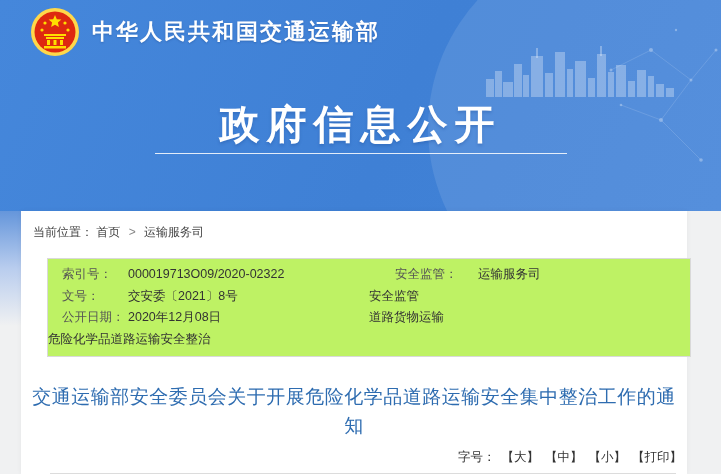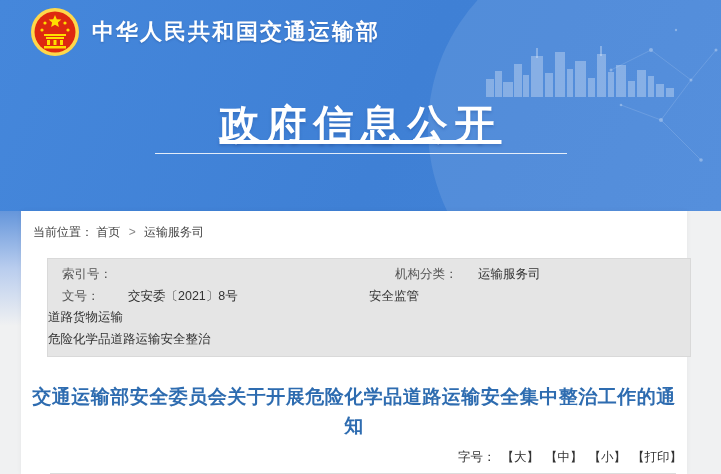--- a/index.html
+++ b/index.html
@@ -25,21 +25,21 @@
   .constellation { position: absolute; right: 0; top: 10px; width: 120px; height: 180px; opacity: 0.45; }
   .gov-head { position: absolute; left: 30px; top: 7px; display: flex; align-items: center; }
   .emblem { width: 50px; height: 50px; display: block; }
   .ministry-name {
     color: #ffffff; font-size: 22px; font-weight: bold; letter-spacing: 2px;
     margin-left: 12px; text-shadow: 0 1px 2px rgba(0,40,100,0.25);
   }
   .banner-title {
     position: absolute; top: 97px; left: 0; width: 100%;
     text-align: center; color: #ffffff; font-size: 40px; font-weight: bold;
-    letter-spacing: 7px; text-shadow: 0 2px 3px rgba(20,60,130,0.25); text-decoration: underline;
+    letter-spacing: 7px; text-shadow: 0 2px 3px rgba(20,60,130,0.25);
   }
   .banner-underline {
     position: absolute; top: 153px; left: 50%; margin-left: -206px; width: 412px;
     height: 1px; background: rgba(255,255,255,0.85);
   }
 
   
   .left-fade {
     position: absolute; left: 0; top: 211px; width: 21px; height: 115px;
     background: linear-gradient(180deg, #6596db 0%, #b9cdee 50%, rgba(240,241,242,0) 100%);
@@ -52,32 +52,32 @@
     box-shadow: 0 0 5px rgba(0,0,0,0.05);
   }
   .breadcrumb {
     padding: 13px 12px 10px 12px; font-size: 12px; color: #444;
   }
   .breadcrumb a { color: #444; text-decoration: none; cursor: pointer; }
   .crumb-sep { color: #888; margin: 0 5px; }
 
   .meta-table {
     margin: 7px 12px 0 26px; width: 644px;
-    background: #e5e5e5; border: 1px solid #d9d9d9;
+    background: #bef264; border: 1px solid #d9d9d9;
     padding: 5px 0 6px 0;
   }
   .meta-row { display: flex; line-height: 21.5px; font-size: 12.5px; }
   .meta-cell { display: flex; width: 50%; }
   .meta-label { color: #555; padding-left: 14px; width: 80px; flex: none; }
   .meta-cell.right .meta-label { padding-left: 26px; width: 109px; }
   .meta-value { color: #333; }
 
   .doc-title {
     margin: 25px auto 0 auto; width: 652px; text-align: center;
-    color: #2e6cb0; font-size: 19px; font-weight: bold; line-height: 29px;
+    color: #2e6cb0; font-size: 19px; font-weight: normal; line-height: 29px;
     letter-spacing: 0.5px;
   }
   .font-controls {
     margin-top: 9px; padding-right: 5px; text-align: right;
     font-size: 12.5px; color: #333;
   }
   .font-controls .fc-label { color: #333; font-family: Liberation Mono, monospace; }
   .fc-option { cursor: pointer; margin-left: 6px; color: #333; }
   .divider { margin: 7px 11px 0 29px; border-top: 1px solid #dcdcdc; height: 0; }
 </style>
@@ -171,36 +171,41 @@
       <span>当前位置：</span>
       <a>首页</a>
       <span class="crumb-sep">&gt;</span>
       <a>运输服务司</a>
     </div>
 
     <div class="meta-table">
       <div class="meta-row">
         <div class="meta-cell">
           <span class="meta-label">索引号：</span>
-        </div>
-        <div class="meta-cell right">
-          <span class="meta-label">机构分类：</span>
+          <span class="meta-value">000019713O09/2020-02322</span>
+        </div>
+        <div class="meta-cell right">
+          <span class="meta-label">安全监管：</span>
           <span class="meta-value">运输服务司</span>
         </div>
       </div>
       <div class="meta-row">
         <div class="meta-cell">
           <span class="meta-label">文号：</span>
           <span class="meta-value">交安委〔2021〕8号</span>
         </div>
         <div class="meta-cell right">
           <span class="meta-value">安全监管</span>
         </div>
       </div>
       <div class="meta-row">
+        <div class="meta-cell">
+          <span class="meta-label">公开日期：</span>
+          <span class="meta-value">2020年12月08日</span>
+        </div>
         <div class="meta-cell right">
           <span class="meta-value">道路货物运输</span>
         </div>
       </div>
       <div class="meta-row">
         <div class="meta-cell">
           <span class="meta-value">危险化学品道路运输安全整治</span>
         </div>
         <div class="meta-cell right">
           <span class="meta-label"></span>

